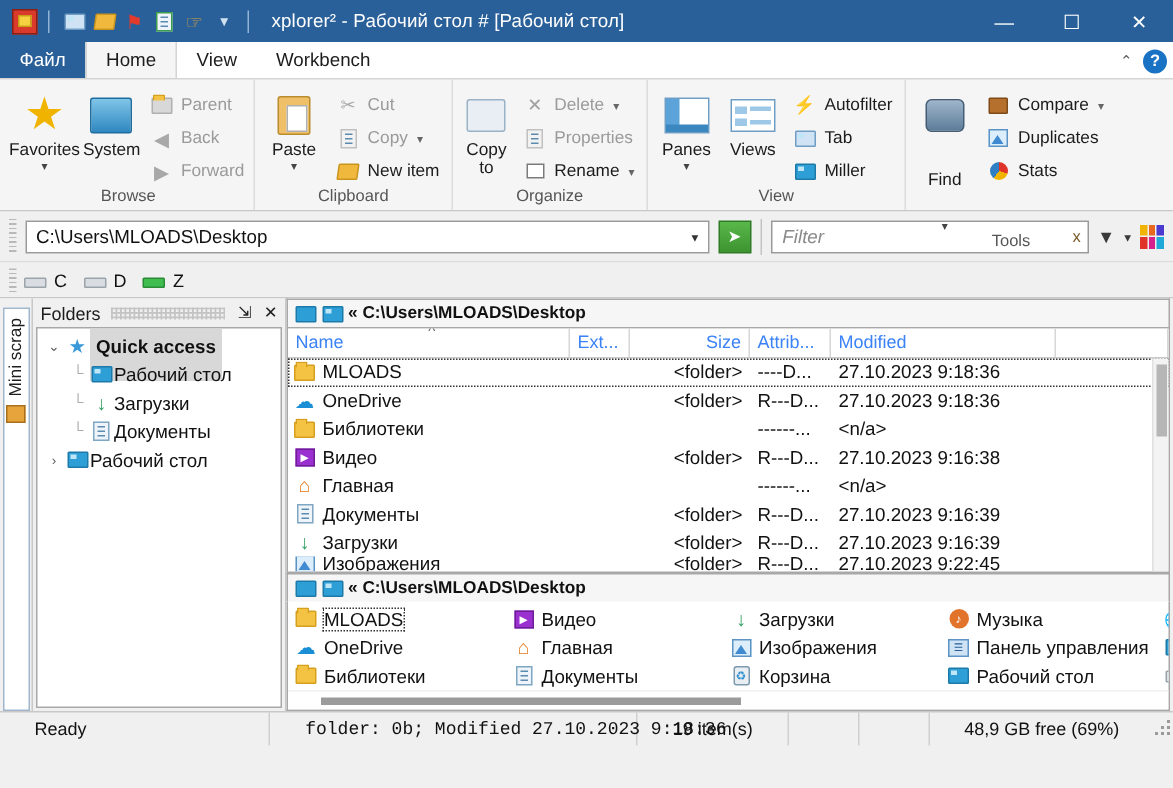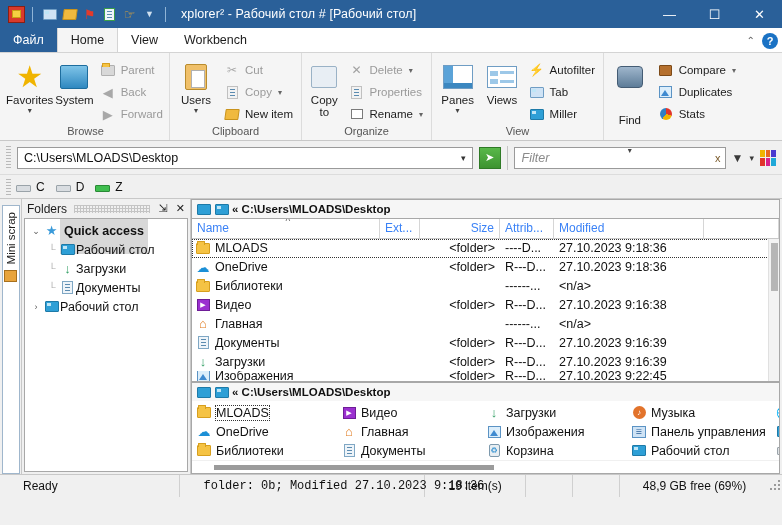--- a/index.html
+++ b/index.html
@@ -446,21 +446,21 @@
   </div>
 
   <div class="rgroup" style="width:132px;">
     <div class="rgroup-body">
       <div class="bigbtn">
         <span class="gfx">
           <span style="display:inline-block;width:22px;height:26px;background:#f0c069;border:1px solid #b98c2e;border-radius:2px;position:relative;">
             <span style="position:absolute;left:5px;top:5px;width:14px;height:18px;background:#fff;border:1px solid #b0b0b0;"></span>
           </span>
         </span>
-        <span class="lbl">Users</span>
+        <span class="lbl">Paste</span>
         <span class="caret">▾</span>
       </div>
       <div class="smallcol">
         <div class="smallbtn dim">
           <span class="ico" style="color:#a8a8a8;font-size:12px;">✂</span>
           <span>Cut</span>
         </div>
         <div class="smallbtn dim">
           <span class="ico">
               <span class="ic-doc" style="border-color:#c0c0c0;background:#f2f2f2;"></span>
@@ -580,20 +580,21 @@
           <span>Duplicates</span>
         </div>
         <div class="smallbtn">
           <span class="ico">
               <span style="display:inline-block;width:12px;height:12px;border-radius:50%;background:conic-gradient(#e0342b 0 30%,#f0b400 30% 60%,#2f7fc4 60% 100%);"></span>
             </span>
           <span>Stats</span>
         </div>
       </div>
     </div>
+    <div class="rgroup-label">Tools</div>
   </div>
 </div>
 
 <div class="addrbar">
   <span class="grip"></span>
   <div class="addrfield">
     <span class="val">C:\Users\MLOADS\Desktop</span>
     <span class="dd">▾</span>
   </div>
   <div class="gobtn">

